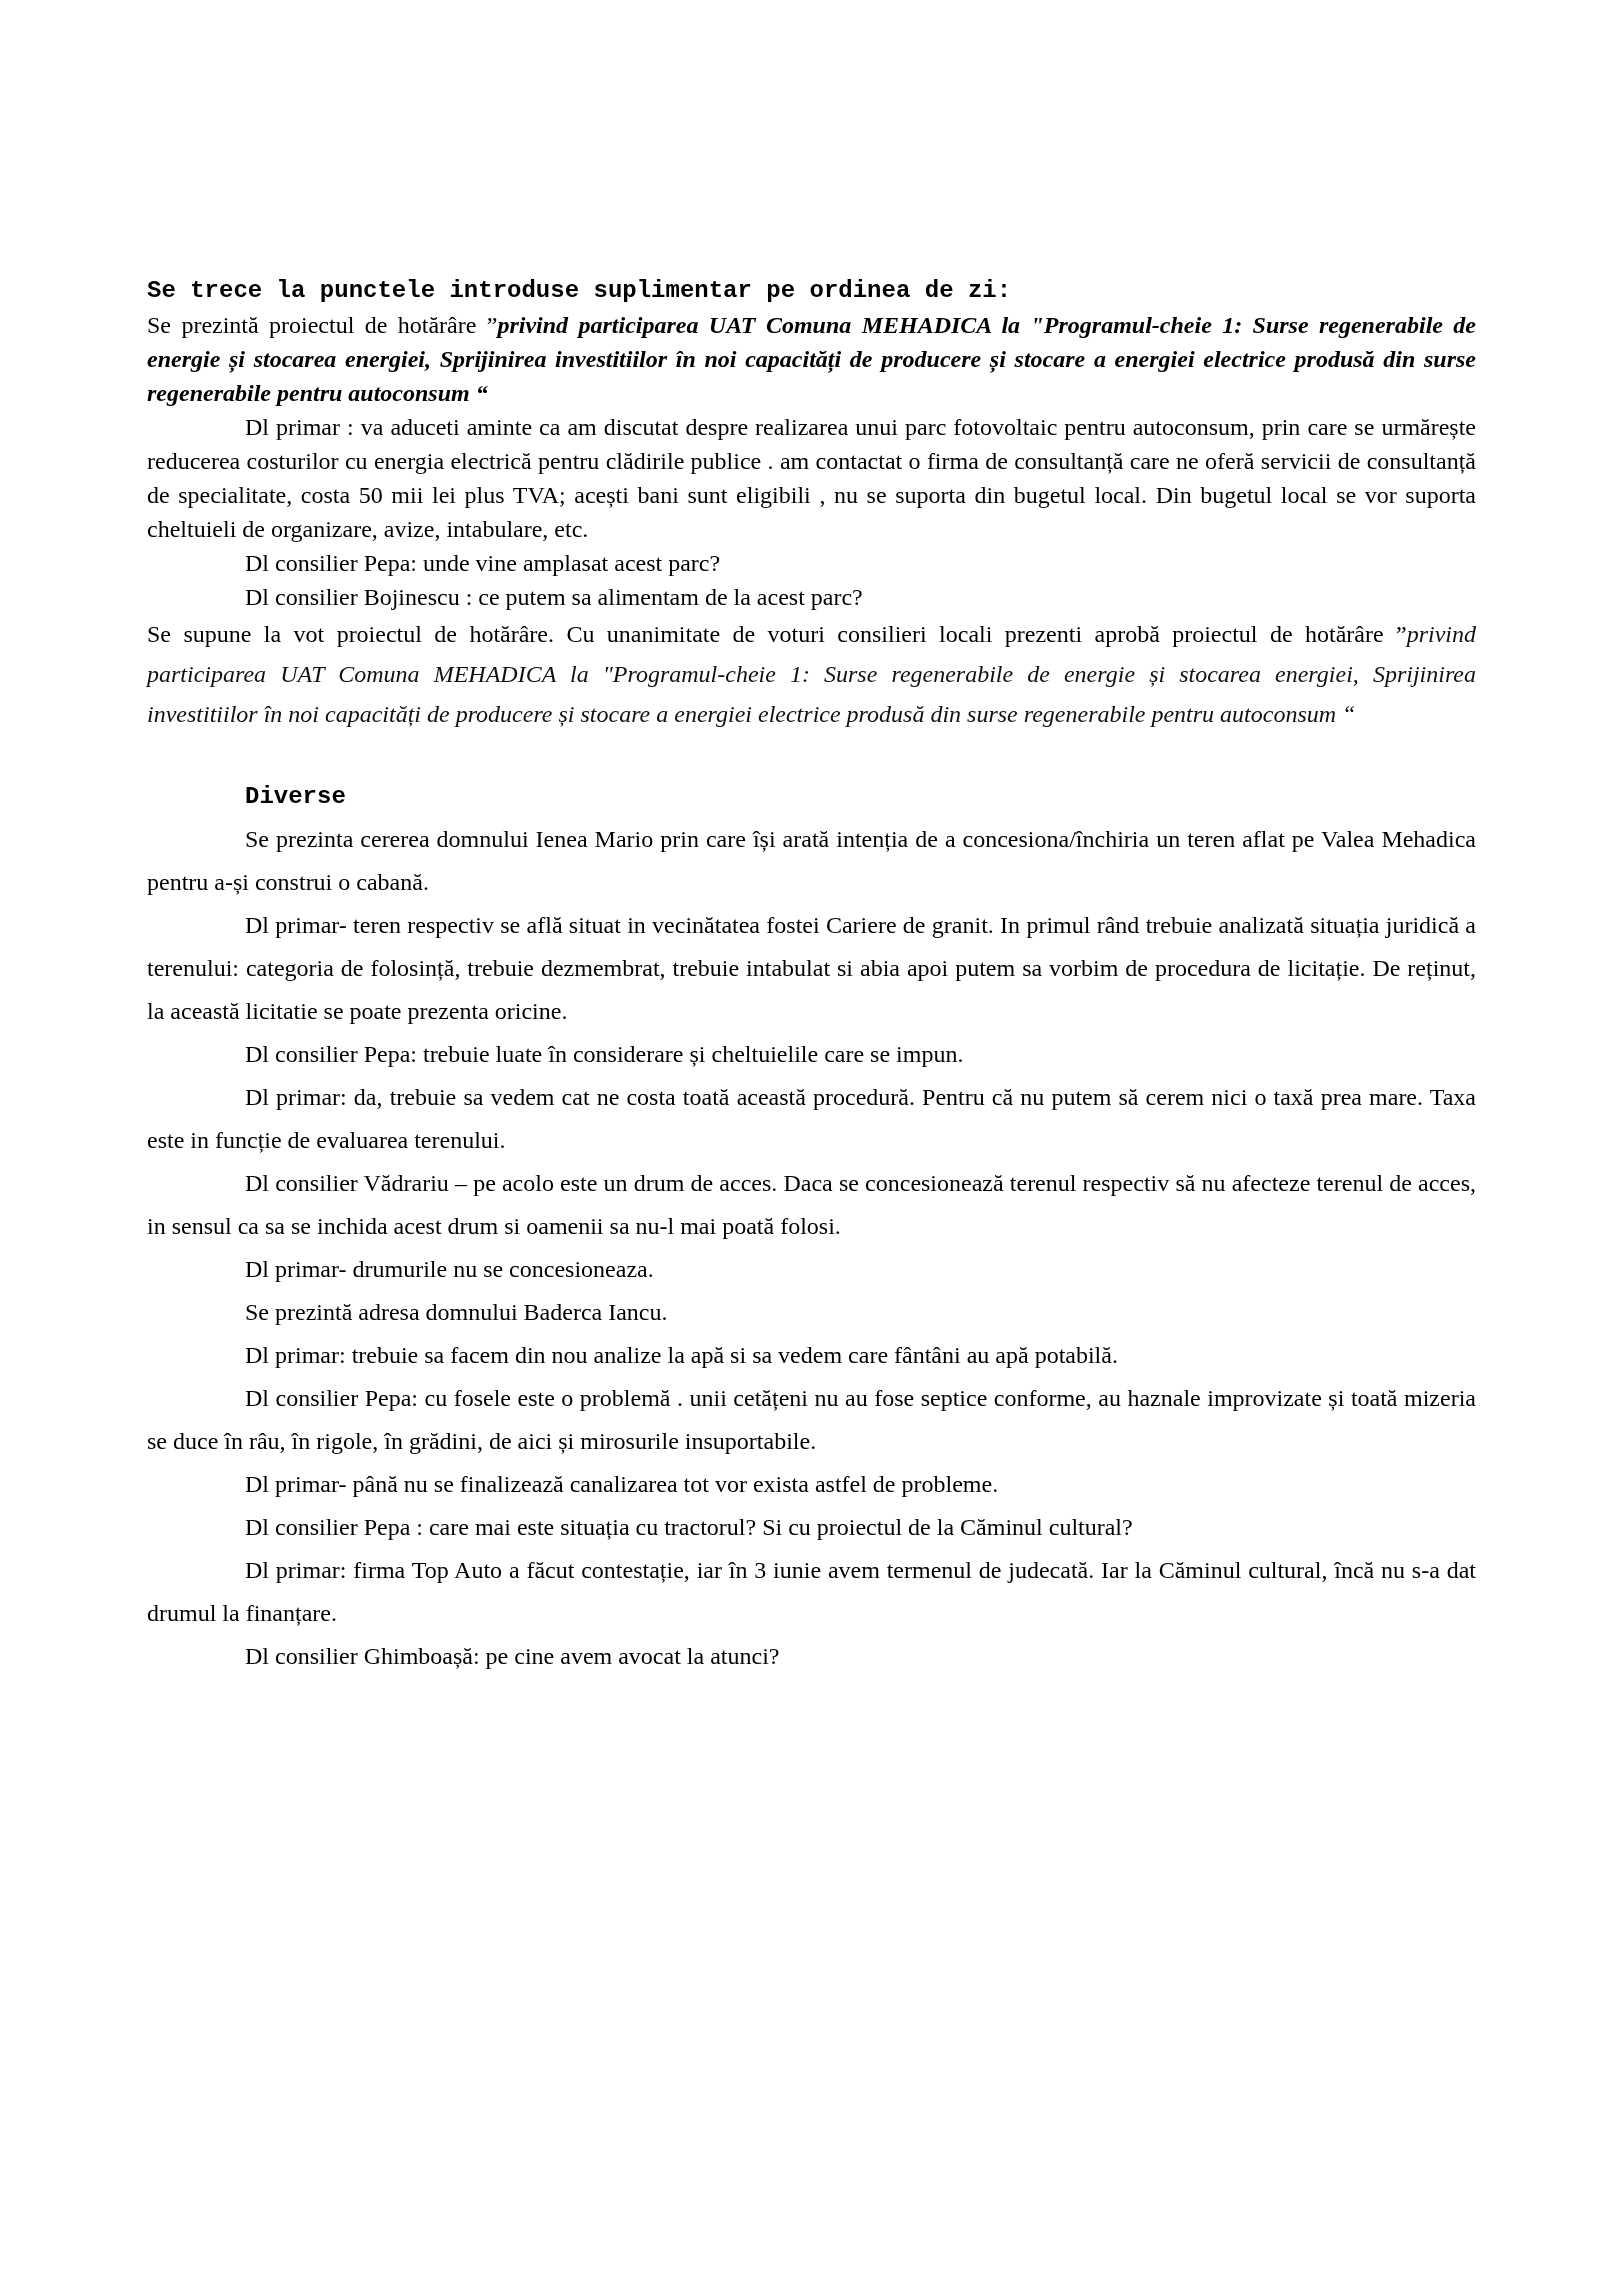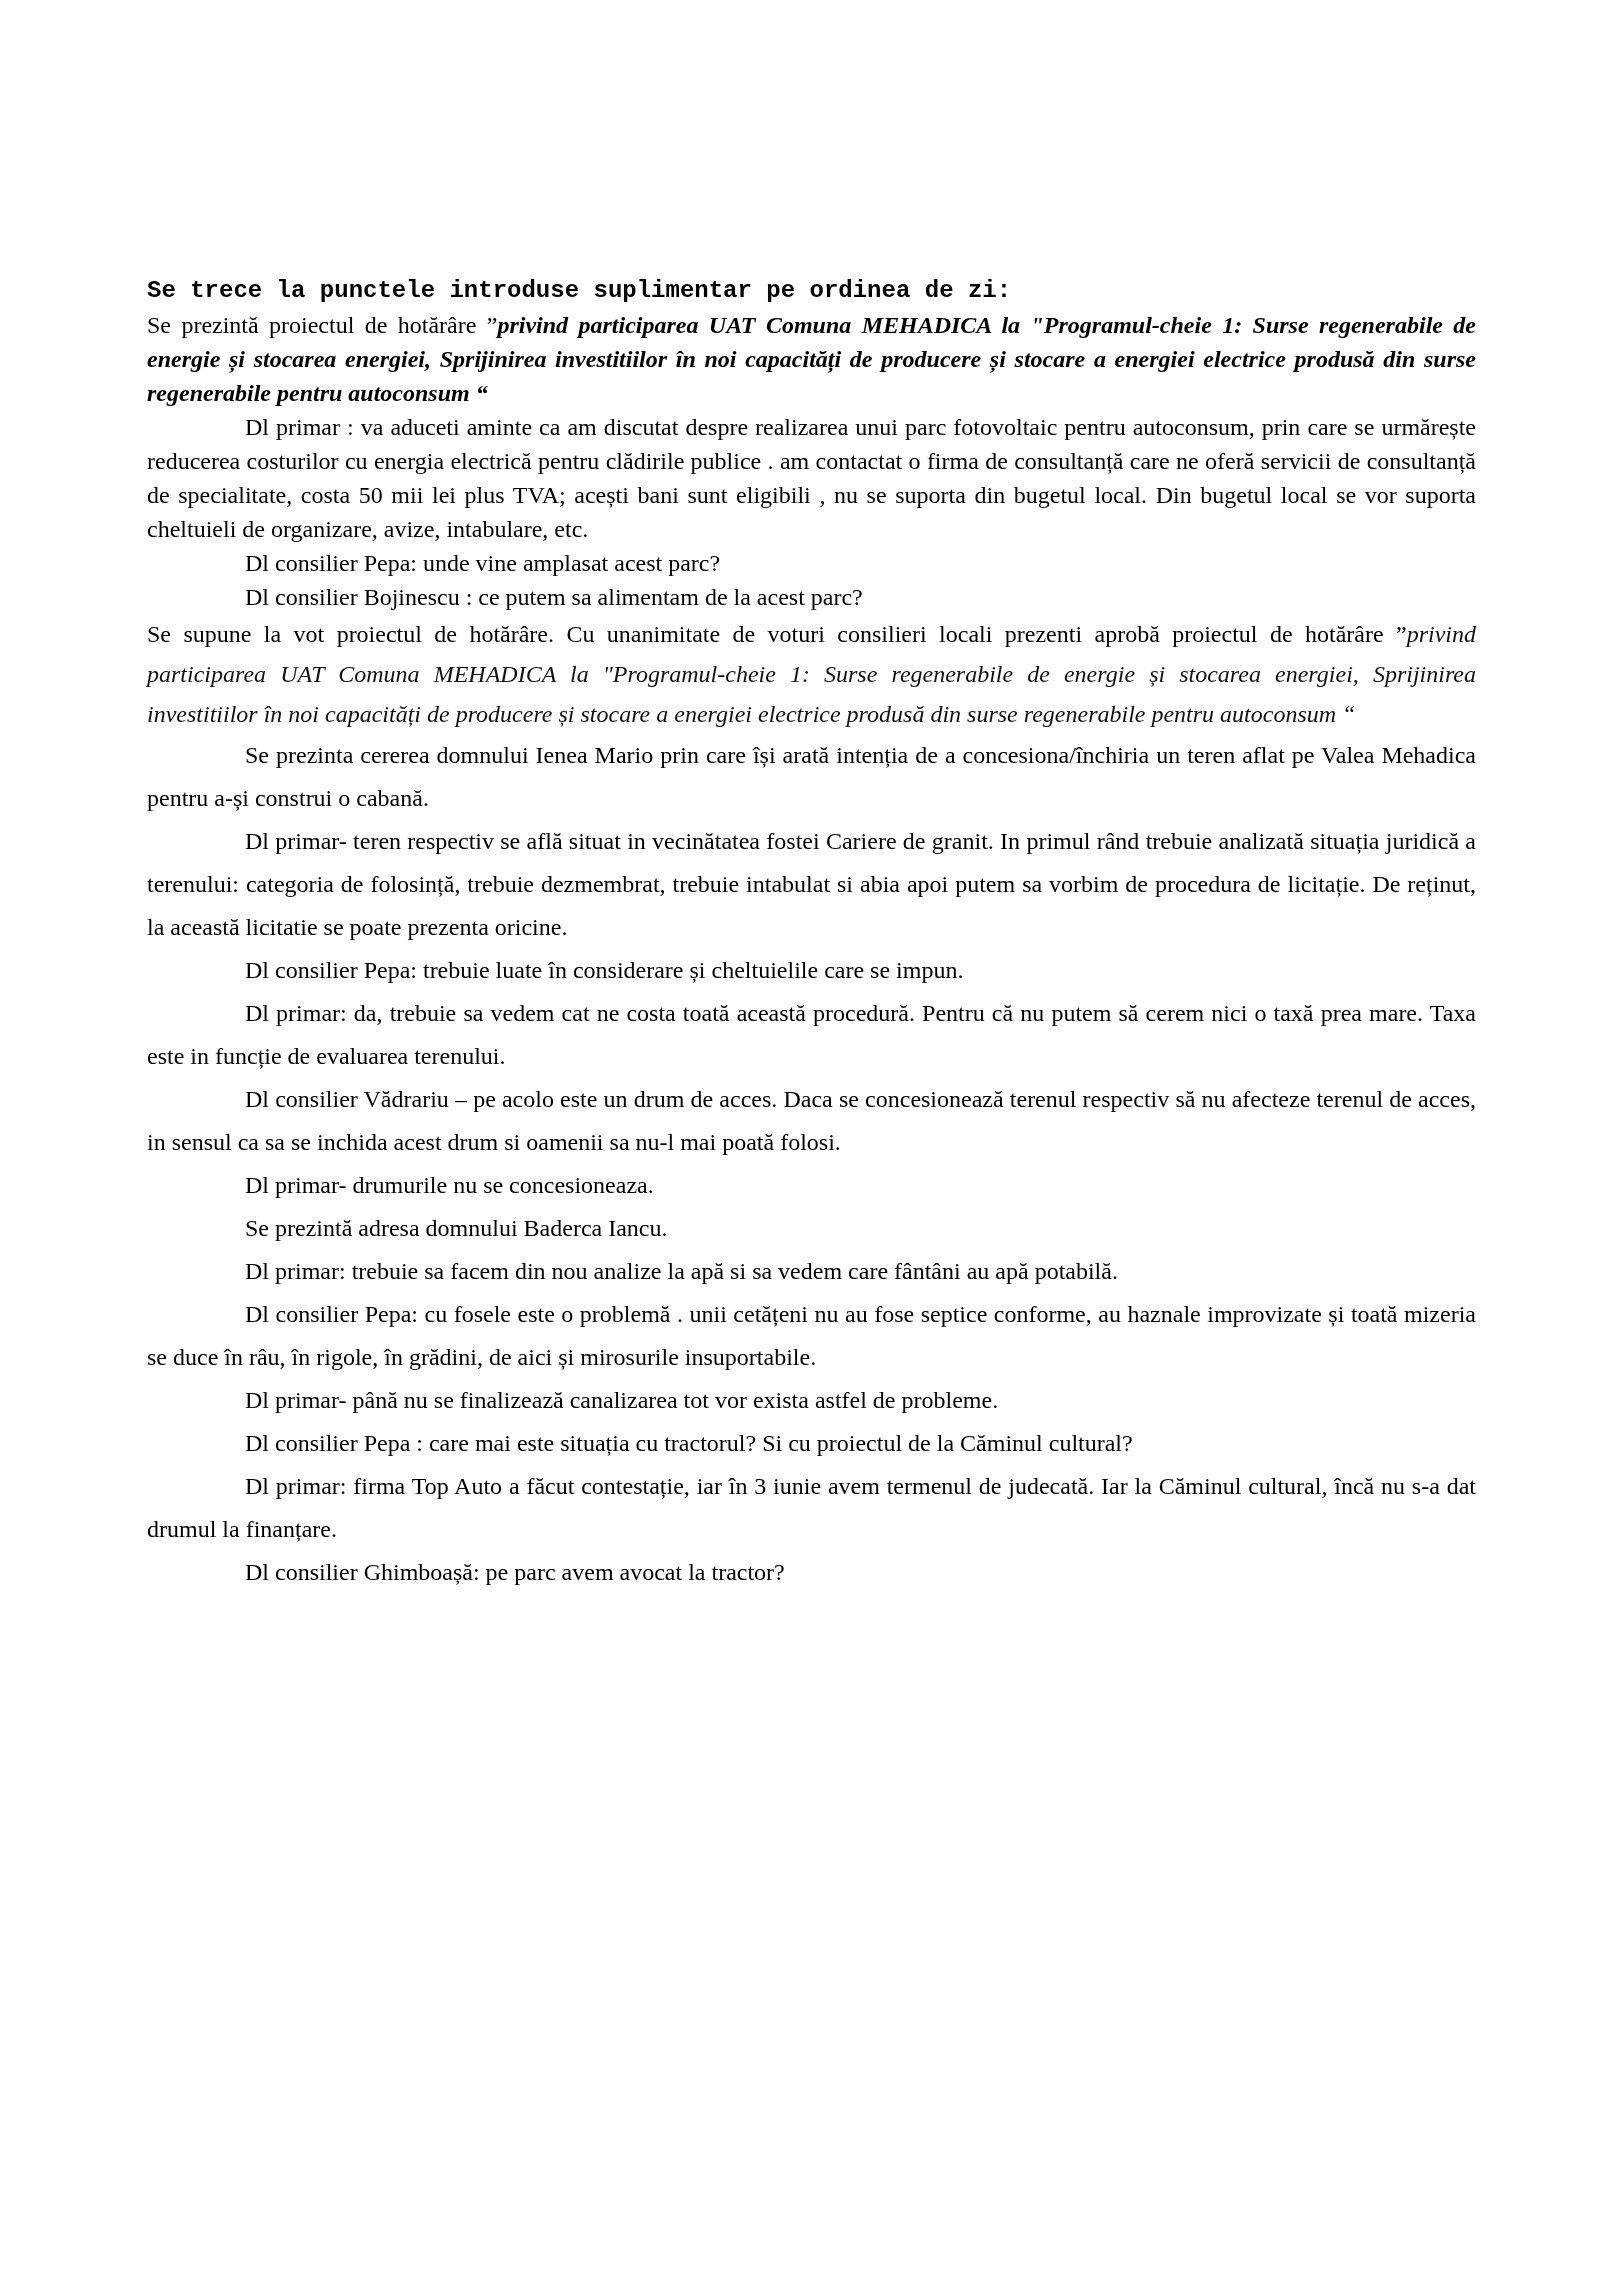--- a/index.html
+++ b/index.html
@@ -32,29 +32,30 @@
   <p class="p blk1 bold">Se trece la punctele introduse suplimentar pe ordinea de zi:</p>
 
   <p class="p blk1"><span>Se prezintă proiectul de hotărâre ”</span><span class="bi">privind participarea UAT Comuna MEHADICA  la   "Programul-cheie 1: Surse regenerabile de energie și stocarea energiei, Sprijinirea investitiilor în noi capacități de producere și stocare a energiei electrice produsă din surse regenerabile pentru   autoconsum “</span></p>
 
   <p class="p blk1 indent">Dl primar : va aduceti aminte ca am discutat despre realizarea unui parc fotovoltaic pentru autoconsum, prin care se urmărește reducerea costurilor cu energia electrică pentru clădirile publice . am contactat o firma de consultanță care ne oferă  servicii de consultanță de specialitate, costa 50 mii lei plus TVA; acești bani sunt eligibili , nu se suporta din bugetul local. Din bugetul local se vor suporta cheltuieli de organizare, avize, intabulare, etc.</p>
   <p class="p blk1 indent">Dl consilier Pepa: unde vine amplasat acest parc?</p>
   <p class="p blk1 indent">Dl consilier Bojinescu : ce putem sa alimentam de la acest parc?</p>
 
   <p class="p blk2"><span>Se supune la vot proiectul de hotărâre. Cu unanimitate de voturi consilieri locali prezenti aprobă proiectul de hotărâre ”</span><span class="it-light it">privind participarea UAT Comuna MEHADICA  la   "Programul-cheie 1: Surse regenerabile de energie și stocarea energiei, Sprijinirea investitiilor în noi capacități de producere și stocare a energiei electrice produsă din surse regenerabile pentru   autoconsum “</span></p>
 
+  <p class="p blk3 indent bold heading-diverse">Diverse</p>
 
   <p class="p blk3 indent">Se prezinta cererea domnului Ienea Mario prin care își arată intenția de a concesiona/închiria un teren aflat pe Valea Mehadica pentru a-și construi o cabană.</p>
   <p class="p blk3 indent">Dl primar- teren respectiv se află situat in vecinătatea fostei Cariere de granit. In primul rând trebuie analizată situația juridică a terenului: categoria de folosință, trebuie dezmembrat, trebuie intabulat si abia apoi putem sa vorbim de procedura de licitație. De reținut, la această licitatie se poate prezenta oricine.</p>
   <p class="p blk3 indent">Dl consilier Pepa: trebuie luate în considerare și cheltuielile care se impun.</p>
   <p class="p blk3 indent">Dl primar: da, trebuie sa vedem cat ne costa toată această procedură. Pentru că nu putem să cerem nici o taxă prea mare. Taxa este in funcție de evaluarea terenului.</p>
   <p class="p blk3 indent">Dl consilier Vădrariu – pe acolo este un drum de acces. Daca se concesionează terenul respectiv să nu afecteze terenul de acces, in sensul ca sa se inchida acest drum si oamenii sa nu-l mai poată folosi.</p>
   <p class="p blk3 indent">Dl primar- drumurile nu se concesioneaza.</p>
   <p class="p blk3 indent">Se prezintă adresa domnului Baderca Iancu.</p>
   <p class="p blk3 indent">Dl primar: trebuie sa facem din nou analize la apă si sa vedem care fântâni au apă potabilă.</p>
   <p class="p blk3 indent">Dl consilier Pepa: cu fosele este o problemă . unii cetățeni nu au fose septice conforme, au haznale improvizate și toată mizeria se duce în râu, în rigole, în grădini, de aici și mirosurile insuportabile.</p>
   <p class="p blk3 indent">Dl primar- până nu se finalizează canalizarea tot vor exista astfel de probleme.</p>
   <p class="p blk3 indent">Dl consilier Pepa : care mai este situația cu tractorul? Si cu proiectul de la Căminul cultural?</p>
   <p class="p blk3 indent">Dl primar: firma Top Auto a făcut contestație, iar în 3 iunie avem termenul de judecată. Iar la Căminul cultural, încă nu s-a dat drumul la finanțare.</p>
-  <p class="p blk3 indent">Dl consilier Ghimboașă: pe parc avem avocat la tractor?</p>
+  <p class="p blk3 indent">Dl consilier Ghimboașă: pe cine avem avocat la atunci?</p>
 
 </div>
 
 
 </body></html>

